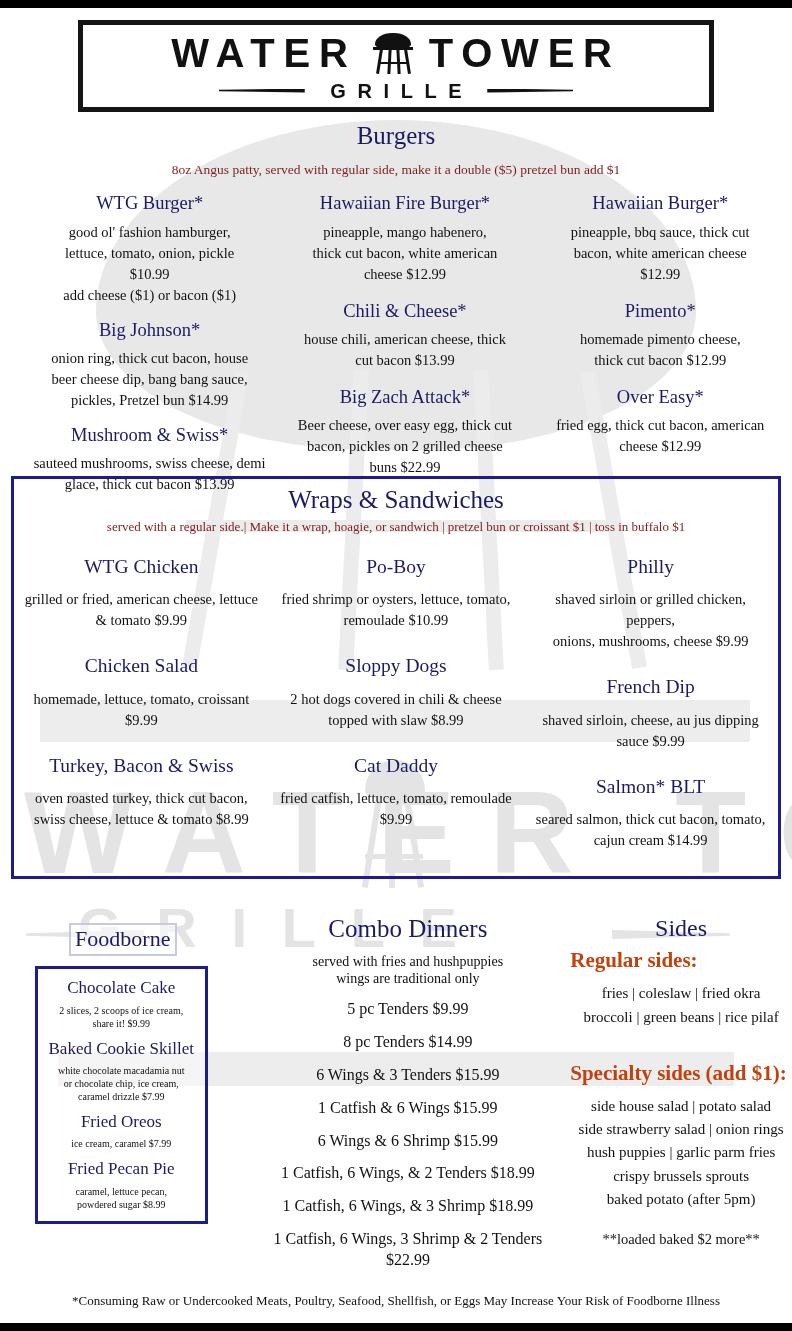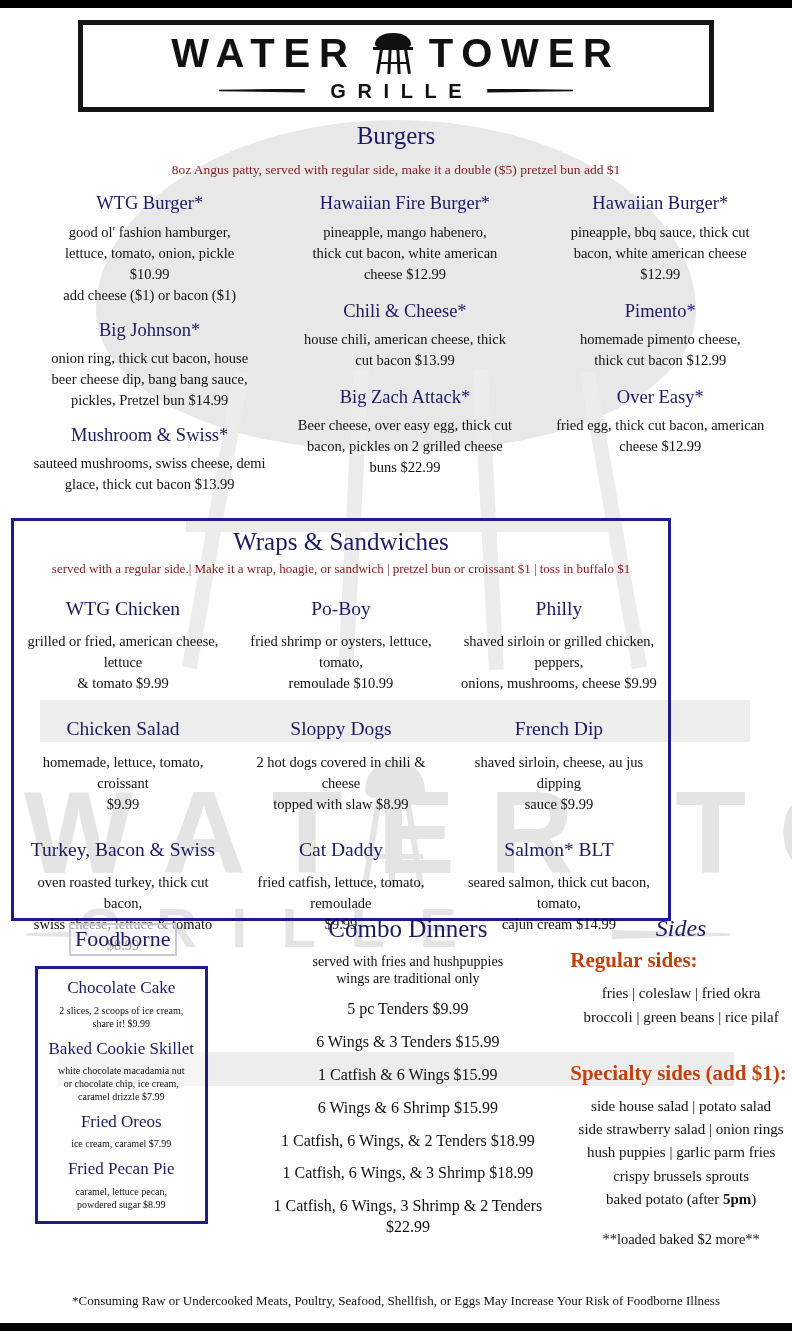--- a/index.html
+++ b/index.html
@@ -284,22 +284,22 @@
     margin-left: 18px;
   }
   .burger-col { width: 33.33%; padding: 0 4px; }
   .burger-col .entry { margin-bottom: 15px; }
   .burger-col.c1 .entry { margin-bottom: 13px; }
 
   
   #wraps {
     position: absolute;
     left: 11px;
-    top: 518px;
-    width: 660px;
+    top: 476px;
+    width: 770px;
     height: 403px;
     border: 3px solid #1c1c8e;
     background: transparent;
     z-index: 5;
     padding-top: 7px;
   }
   #wraps .section-title { margin-bottom: 5px; }
   #wraps .section-note { margin-bottom: 20px; font-size: 13px; }
   .wrap-cols {
     display: flex;
@@ -356,21 +356,21 @@
   }
   .combo-line {
     font-size: 16px;
     text-align: center;
     color: #111111;
     line-height: 1.3;
     margin-bottom: 12px;
   }
 
   
-  .bcol.sides .section-title { font-size: 24px; margin-bottom: 7px; font-style: italic; }
+  .bcol.sides .section-title { font-size: 24px; margin-bottom: 7px; }
   .sides-head {
     font-size: 21px;
     font-weight: 700;
     text-align: left;
     color: #c2410c;
     margin-bottom: 9px;
   }
   .sides-line {
     font-size: 15px;
     text-align: center;
@@ -390,21 +390,21 @@
     position: absolute;
     left: 0;
     bottom: 22px;
     width: 792px;
     text-align: center;
     font-size: 13px;
     color: #111111;
     z-index: 5;
   }
 
-  .bold { font-weight: 700; }
+  .bold { font-weight: 400; }
 </style>
 </head>
 <body>
 
 <div id="page">
 
   <div class="edge-bar top"></div>
   <div class="edge-bar bottom"></div>
 
   <div class="watermark">
@@ -607,20 +607,21 @@
     </div>
 
     <div class="bcol combo">
       <div class="section-title">Combo Dinners</div>
       <div class="combo-note">
         <div>served with fries and hushpuppies</div>
         <div>wings are traditional only</div>
       </div>
       <div id="combo-lines">
           <div class="combo-line">5 pc Tenders $9.99</div>
+          <div class="combo-line">8 pc Tenders $14.99</div>
           <div class="combo-line">6 Wings &amp; 3 Tenders $15.99</div>
           <div class="combo-line">1 Catfish &amp; 6 Wings $15.99</div>
           <div class="combo-line">6 Wings &amp; 6 Shrimp $15.99</div>
           <div class="combo-line">1 Catfish, 6 Wings, &amp; 2 Tenders $18.99</div>
           <div class="combo-line">1 Catfish, 6 Wings, &amp; 3 Shrimp $18.99</div>
         </div>
       <div class="combo-line">
         <div>1 Catfish, 6 Wings, 3 Shrimp &amp; 2 Tenders</div>
         <div>$22.99</div>
       </div>

